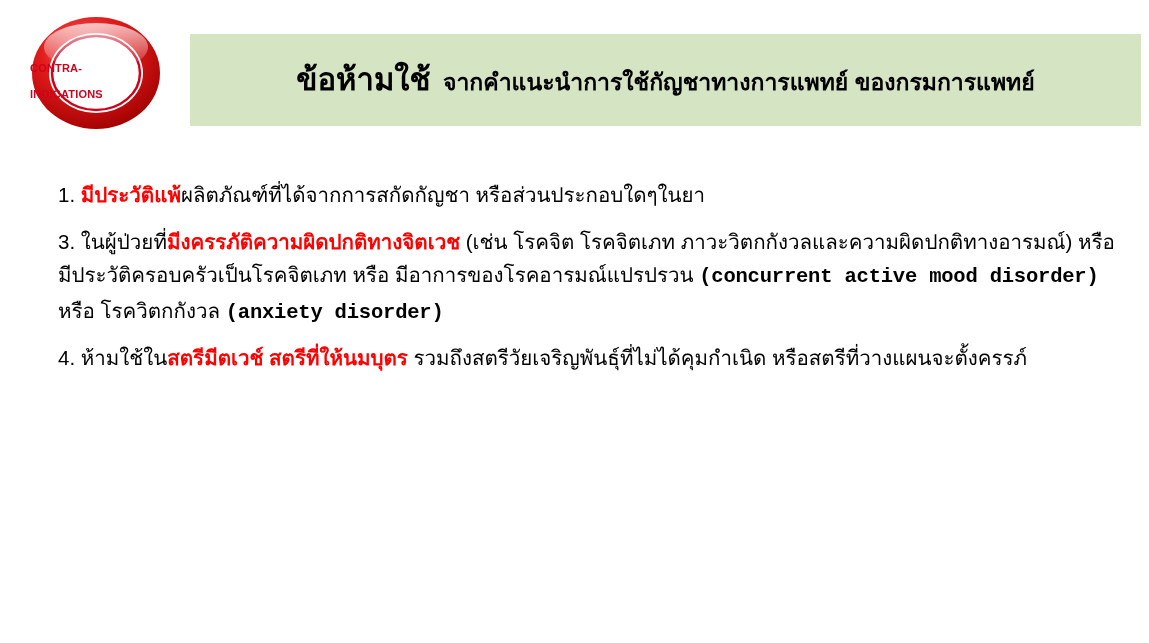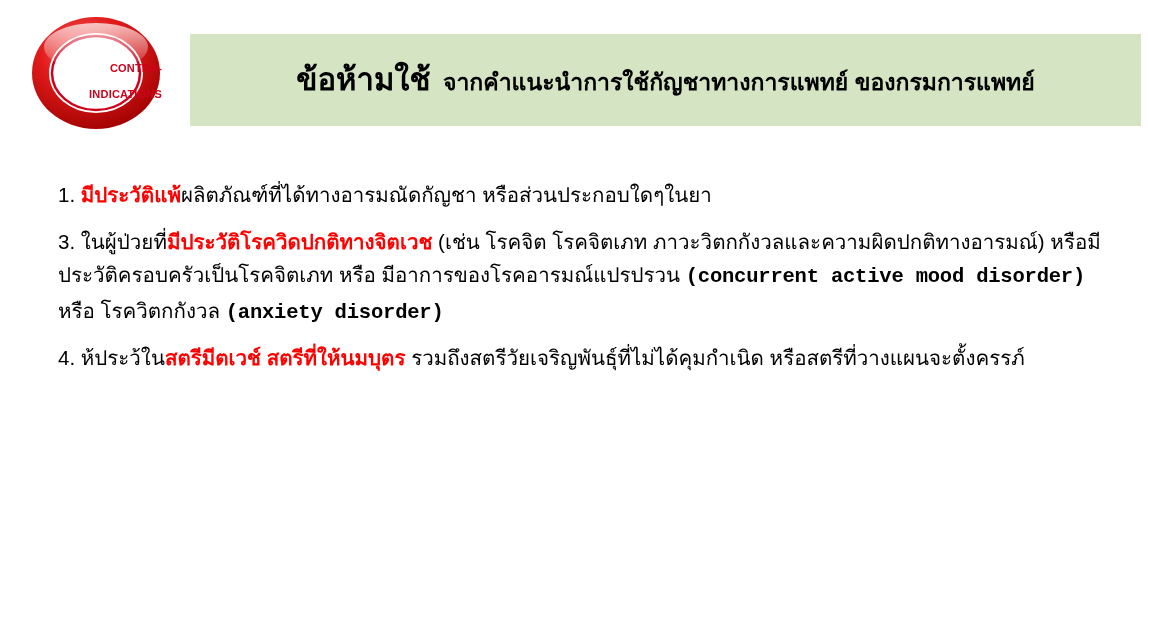--- a/index.html
+++ b/index.html
@@ -63,21 +63,21 @@
     position: absolute;
     left: 30px;
     top: 14px;
     width: 132px;
     height: 118px;
   }
   .badge svg { display: block; }
   .badge-label-1, .badge-label-2 {
     position: absolute;
     width: 100%;
-    text-align: right;
+    text-align: left;
     font-size: 11px;
     font-weight: bold;
     color: #d0021b;
     letter-spacing: 0.2px;
     pointer-events: none;
   }
   .badge-label-1 { top: 48px; }
   .badge-label-2 { top: 74px; }
 
   
@@ -138,26 +138,26 @@
       <ellipse cx="66" cy="33" rx="52" ry="24" fill="url(#gloss)"></ellipse>
     </svg>
     <div class="badge-label-1">CONTRA-</div>
     <div class="badge-label-2">INDICATIONS</div>
   </div>
 </div>
 
 <div class="content">
   <div class="item item-1">
     <span class="num">1.</span>
-    <span class="hl">มีประวัติแพ้</span><span>ผลิตภัณฑ์ที่ได้ทางอารมณัดกัญชา หรือส่วนประกอบใดๆในยา</span>
+    <span class="hl">มีประวัติแพ้</span><span>ผลิตภัณฑ์ที่ได้จากการสกัดกัญชา หรือส่วนประกอบใดๆในยา</span>
   </div>
 
 
   <div class="item item-3">
     <span class="num">3.</span>
-    <span>ในผู้ป่วยที่</span><span class="hl">มีประวัติโรควิดปกติทางจิตเวช</span><span> (เช่น โรคจิต โรคจิตเภท ภาวะวิตกกังวลและความผิดปกติทางอารมณ์) หรือมีประวัติครอบครัวเป็นโรคจิตเภท หรือ มีอาการของโรคอารมณ์แปรปรวน </span><span class="en">(concurrent active mood disorder)</span><span> หรือ โรควิตกกังวล </span><span class="en">(anxiety disorder)</span>
+    <span>ในผู้ป่วยที่</span><span class="hl">มีงครรภัติความผิดปกติทางจิตเวช</span><span> (เช่น โรคจิต โรคจิตเภท ภาวะวิตกกังวลและความผิดปกติทางอารมณ์) หรือมีประวัติครอบครัวเป็นโรคจิตเภท หรือ มีอาการของโรคอารมณ์แปรปรวน </span><span class="en">(concurrent active mood disorder)</span><span> หรือ โรควิตกกังวล </span><span class="en">(anxiety disorder)</span>
   </div>
 
   <div class="item item-4">
     <span class="num">4.</span>
-    <span>ห้ประว้ใน</span><span class="hl">สตรีมีตเวช์ สตรีที่ให้นมบุตร</span><span> รวมถึงสตรีวัยเจริญพันธุ์ที่ไม่ได้คุมกำเนิด หรือสตรีที่วางแผนจะตั้งครรภ์</span>
+    <span>ห้ามใช้ใน</span><span class="hl">สตรีมีตเวช์ สตรีที่ให้นมบุตร</span><span> รวมถึงสตรีวัยเจริญพันธุ์ที่ไม่ได้คุมกำเนิด หรือสตรีที่วางแผนจะตั้งครรภ์</span>
   </div>
 </div>
 
 </body></html>

